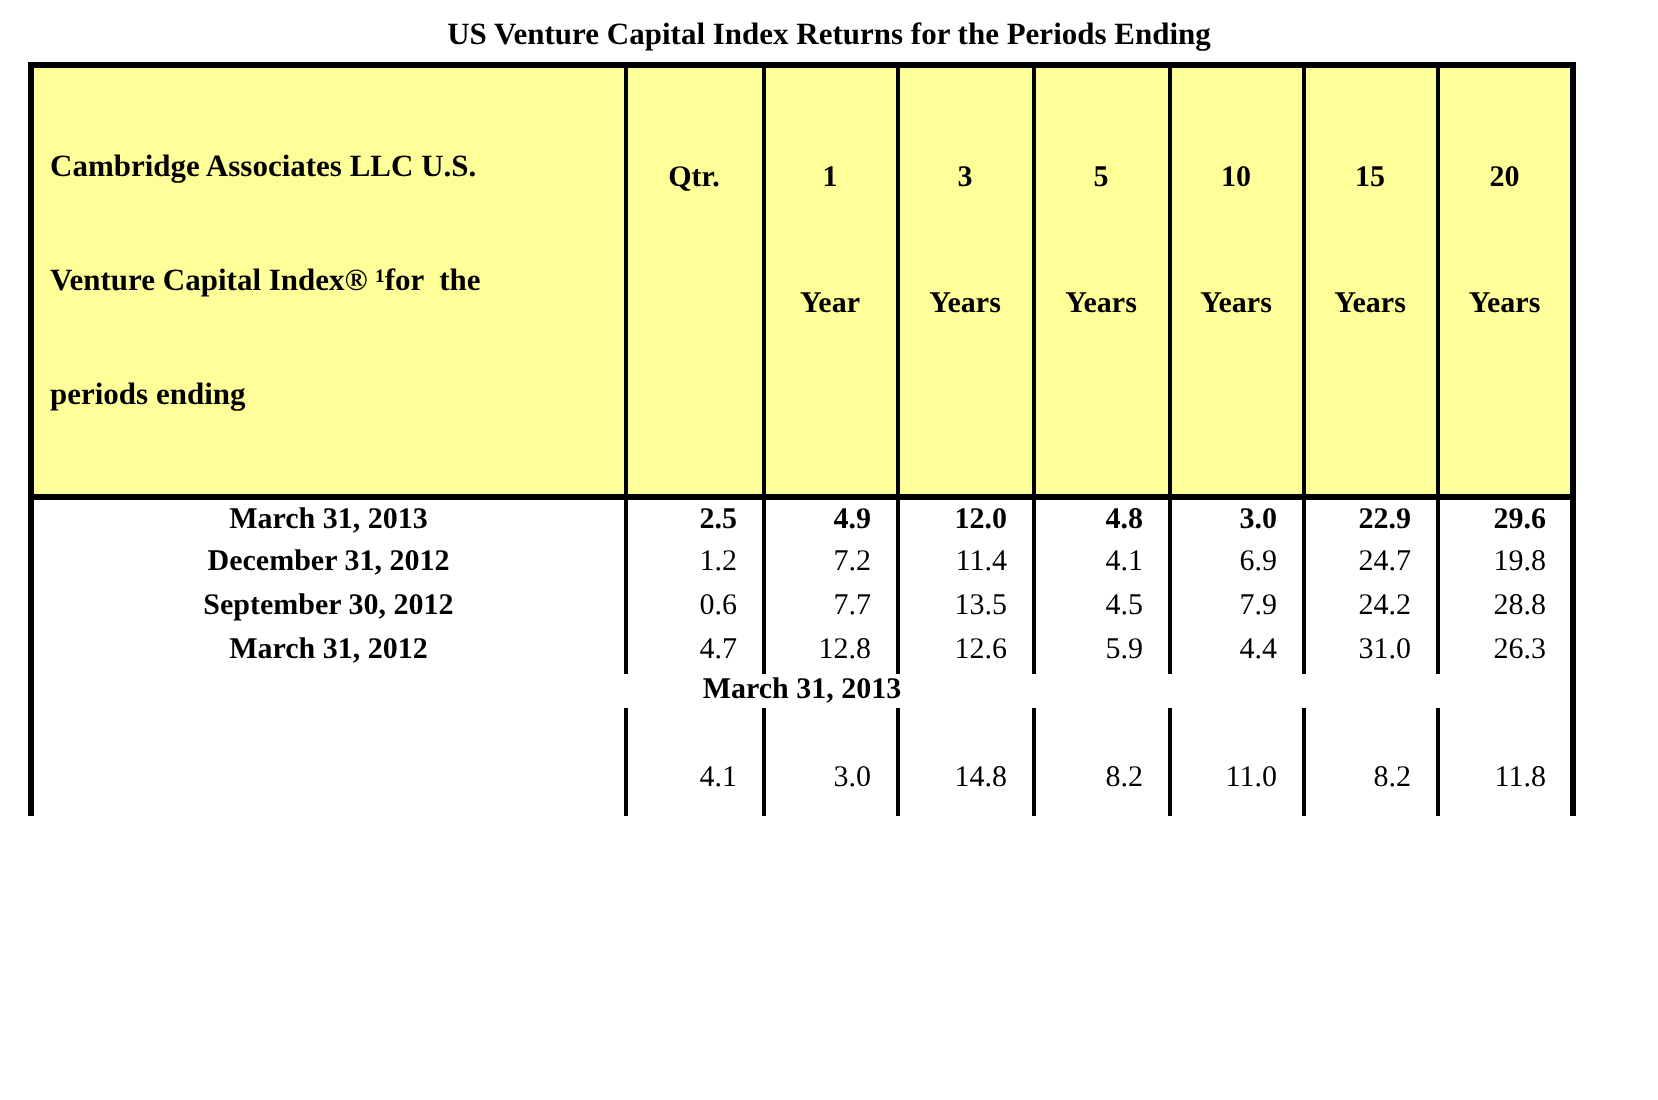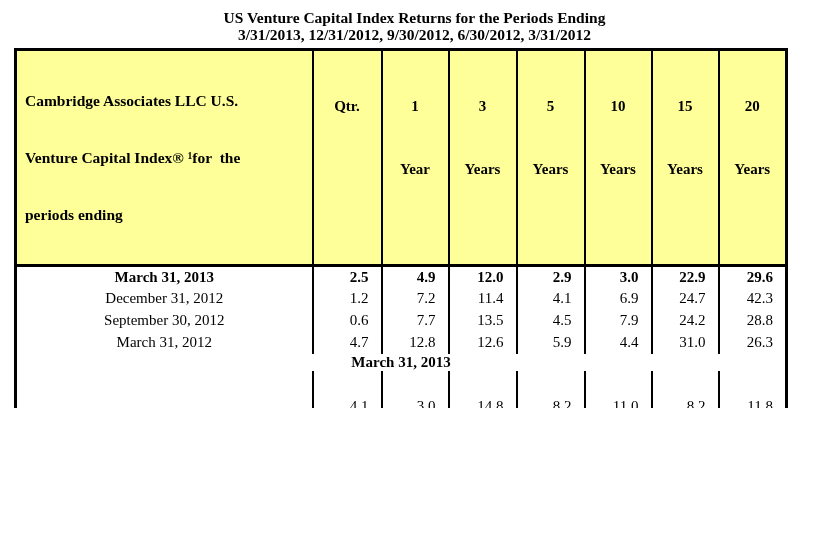--- a/index.html
+++ b/index.html
@@ -45,21 +45,21 @@
   th.corner {
     text-align: left;
     padding: 2px 4px 2px 8px;
     line-height: 19px;
     font-size: 15.5px;
   }
   th.col-h { text-align: center; padding-top: 3px; line-height: 21px; }
 
   
   td { border-left: 2px solid #000; border-right: 2px solid #000; }
-  td.lbl  { text-align: center; font-weight: normal; }
+  td.lbl  { text-align: center; font-weight: bold; }
   td.val  { text-align: right; padding-right: 12px; margin-left: 17px; }
   tr.datarow td { height: 22px; }
   tr.boldrow td { font-weight: bold; }
 
   
   tr.noband td { border: none; }
   tr.subhead td {
     text-align: center;
     font-weight: bold;
     height: 17px;
@@ -70,21 +70,20 @@
   tr.idxrow td.lbl { line-height: 18px; }
   tr.idxrow.r1 td { height: 45px; }
   tr.idxrow.r2 td { height: 47px; }
 </style>
 </head>
 <body>
 
 <div class="page">
 
   <div class="title-line">US Venture Capital Index Returns for the Periods Ending</div>
-  <div class="title-line">3/31/2013, 12/31/2012, 9/30/2012, 6/30/2012, 3/31/2012</div>
 
   <table class="returns">
     <colgroup>
       <col style="width:297px">
         <col style="width:69px">
         <col style="width:67px">
         <col style="width:68px">
       <col style="width:68px">
         <col style="width:67px">
         <col style="width:67px">
@@ -126,34 +125,34 @@
         <div>20</div>
         <div>Years</div>
       </th>
     </tr>
 
     <tr class="datarow boldrow">
       <td class="lbl">March 31, 2013</td>
       <td class="val">2.5</td>
       <td class="val">4.9</td>
       <td class="val">12.0</td>
-      <td class="val">2.9</td>
+      <td class="val">4.8</td>
       <td class="val">3.0</td>
       <td class="val">22.9</td>
       <td class="val">29.6</td>
     </tr>
     <tr class="datarow">
       <td class="lbl">December 31, 2012</td>
       <td class="val">1.2</td>
       <td class="val">7.2</td>
       <td class="val">11.4</td>
       <td class="val">4.1</td>
       <td class="val">6.9</td>
       <td class="val">24.7</td>
-      <td class="val">42.3</td>
+      <td class="val">19.8</td>
     </tr>
     <tr class="datarow">
       <td class="lbl">September 30, 2012</td>
       <td class="val">0.6</td>
       <td class="val">7.7</td>
       <td class="val">13.5</td>
       <td class="val">4.5</td>
       <td class="val">7.9</td>
       <td class="val">24.2</td>
       <td class="val">28.8</td>

